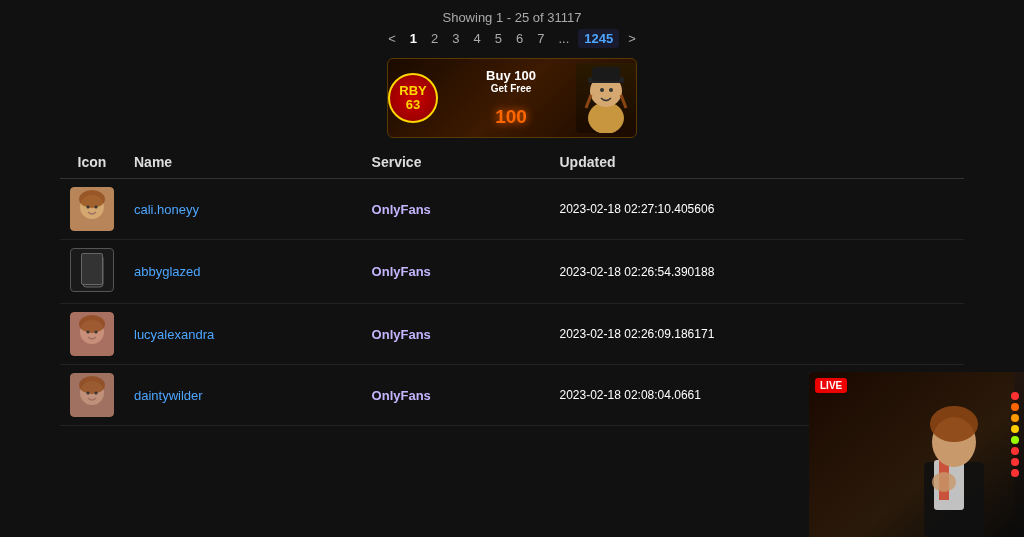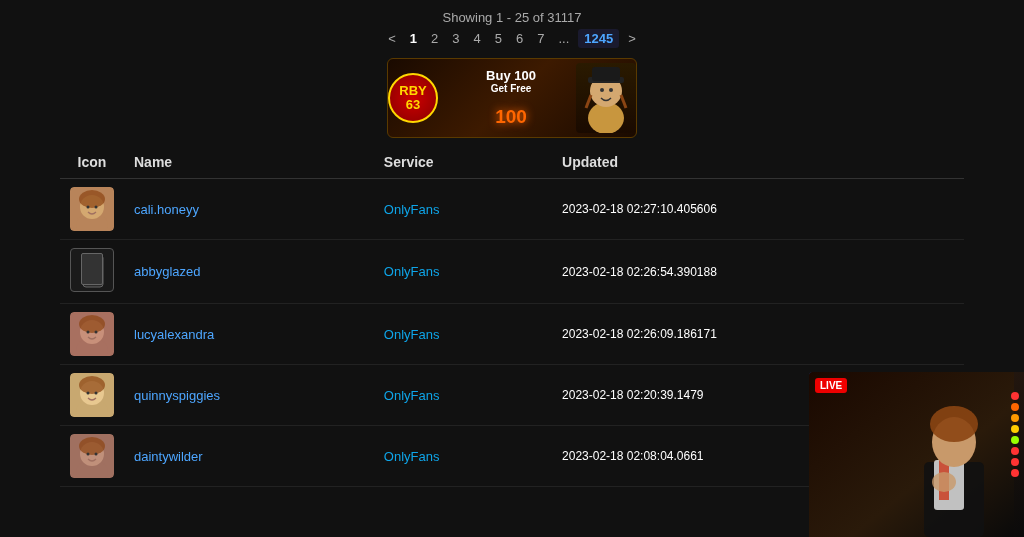--- a/index.html
+++ b/index.html
@@ -189,21 +189,21 @@
       border-radius: 2px;
       border: 1px solid #666;
     }
 
     .user-link {
       color: #4da6ff;
       text-decoration: none;
       cursor: pointer;
     }
 
-    .service-cell { color: #0ea5e9; }
+    .service-cell { color: #c4b5fd; font-weight: bold; }
     .updated-cell { color: #ffffff; font-size: 12px; }
 
     
     .live-overlay {
       position: absolute;
       bottom: 0;
       right: 0;
       width: 215px;
       height: 165px;
       background: #1d4ed8;
@@ -357,36 +357,20 @@
       <path d="M18 25 Q22 29 26 25" stroke="#a07060" stroke-width="1.2" fill="none"></path>
     </svg>
             </td>
             <td><a class="user-link">lucyalexandra</a></td>
             <td class="service-cell">OnlyFans</td>
             <td class="updated-cell">2023-02-18 02:26:09.186171</td>
           </tr>
           <tr>
             <td class="icon-cell">
               <svg width="44" height="44" viewBox="0 0 44 44" style="border-radius: 4px; display: block;">
-      <rect width="44" height="44" fill="#c8a870" rx="4"></rect>
-      <ellipse cx="22" cy="38" rx="16" ry="12" fill="#c8a870"></ellipse>
-      <circle cx="22" cy="20" r="12" fill="#e8c890"></circle>
-      <ellipse cx="22" cy="12" rx="13" ry="9" fill="#8B4513" opacity="0.7"></ellipse>
-      <circle cx="18" cy="20" r="1.5" fill="#333"></circle>
-      <circle cx="26" cy="20" r="1.5" fill="#333"></circle>
-      <path d="M18 25 Q22 29 26 25" stroke="#a07060" stroke-width="1.2" fill="none"></path>
-    </svg>
-            </td>
-            <td><a class="user-link">quinnyspiggies</a></td>
-            <td class="service-cell">OnlyFans</td>
-            <td class="updated-cell">2023-02-18 02:20:39.1479</td>
-          </tr>
-          <tr>
-            <td class="icon-cell">
-              <svg width="44" height="44" viewBox="0 0 44 44" style="border-radius: 4px; display: block;">
       <rect width="44" height="44" fill="#a07060" rx="4"></rect>
       <ellipse cx="22" cy="38" rx="16" ry="12" fill="#a07060"></ellipse>
       <circle cx="22" cy="20" r="12" fill="#c0907a"></circle>
       <ellipse cx="22" cy="12" rx="13" ry="9" fill="#8B4513" opacity="0.7"></ellipse>
       <circle cx="18" cy="20" r="1.5" fill="#333"></circle>
       <circle cx="26" cy="20" r="1.5" fill="#333"></circle>
       <path d="M18 25 Q22 29 26 25" stroke="#a07060" stroke-width="1.2" fill="none"></path>
     </svg>
             </td>
             <td><a class="user-link">daintywilder</a></td>

